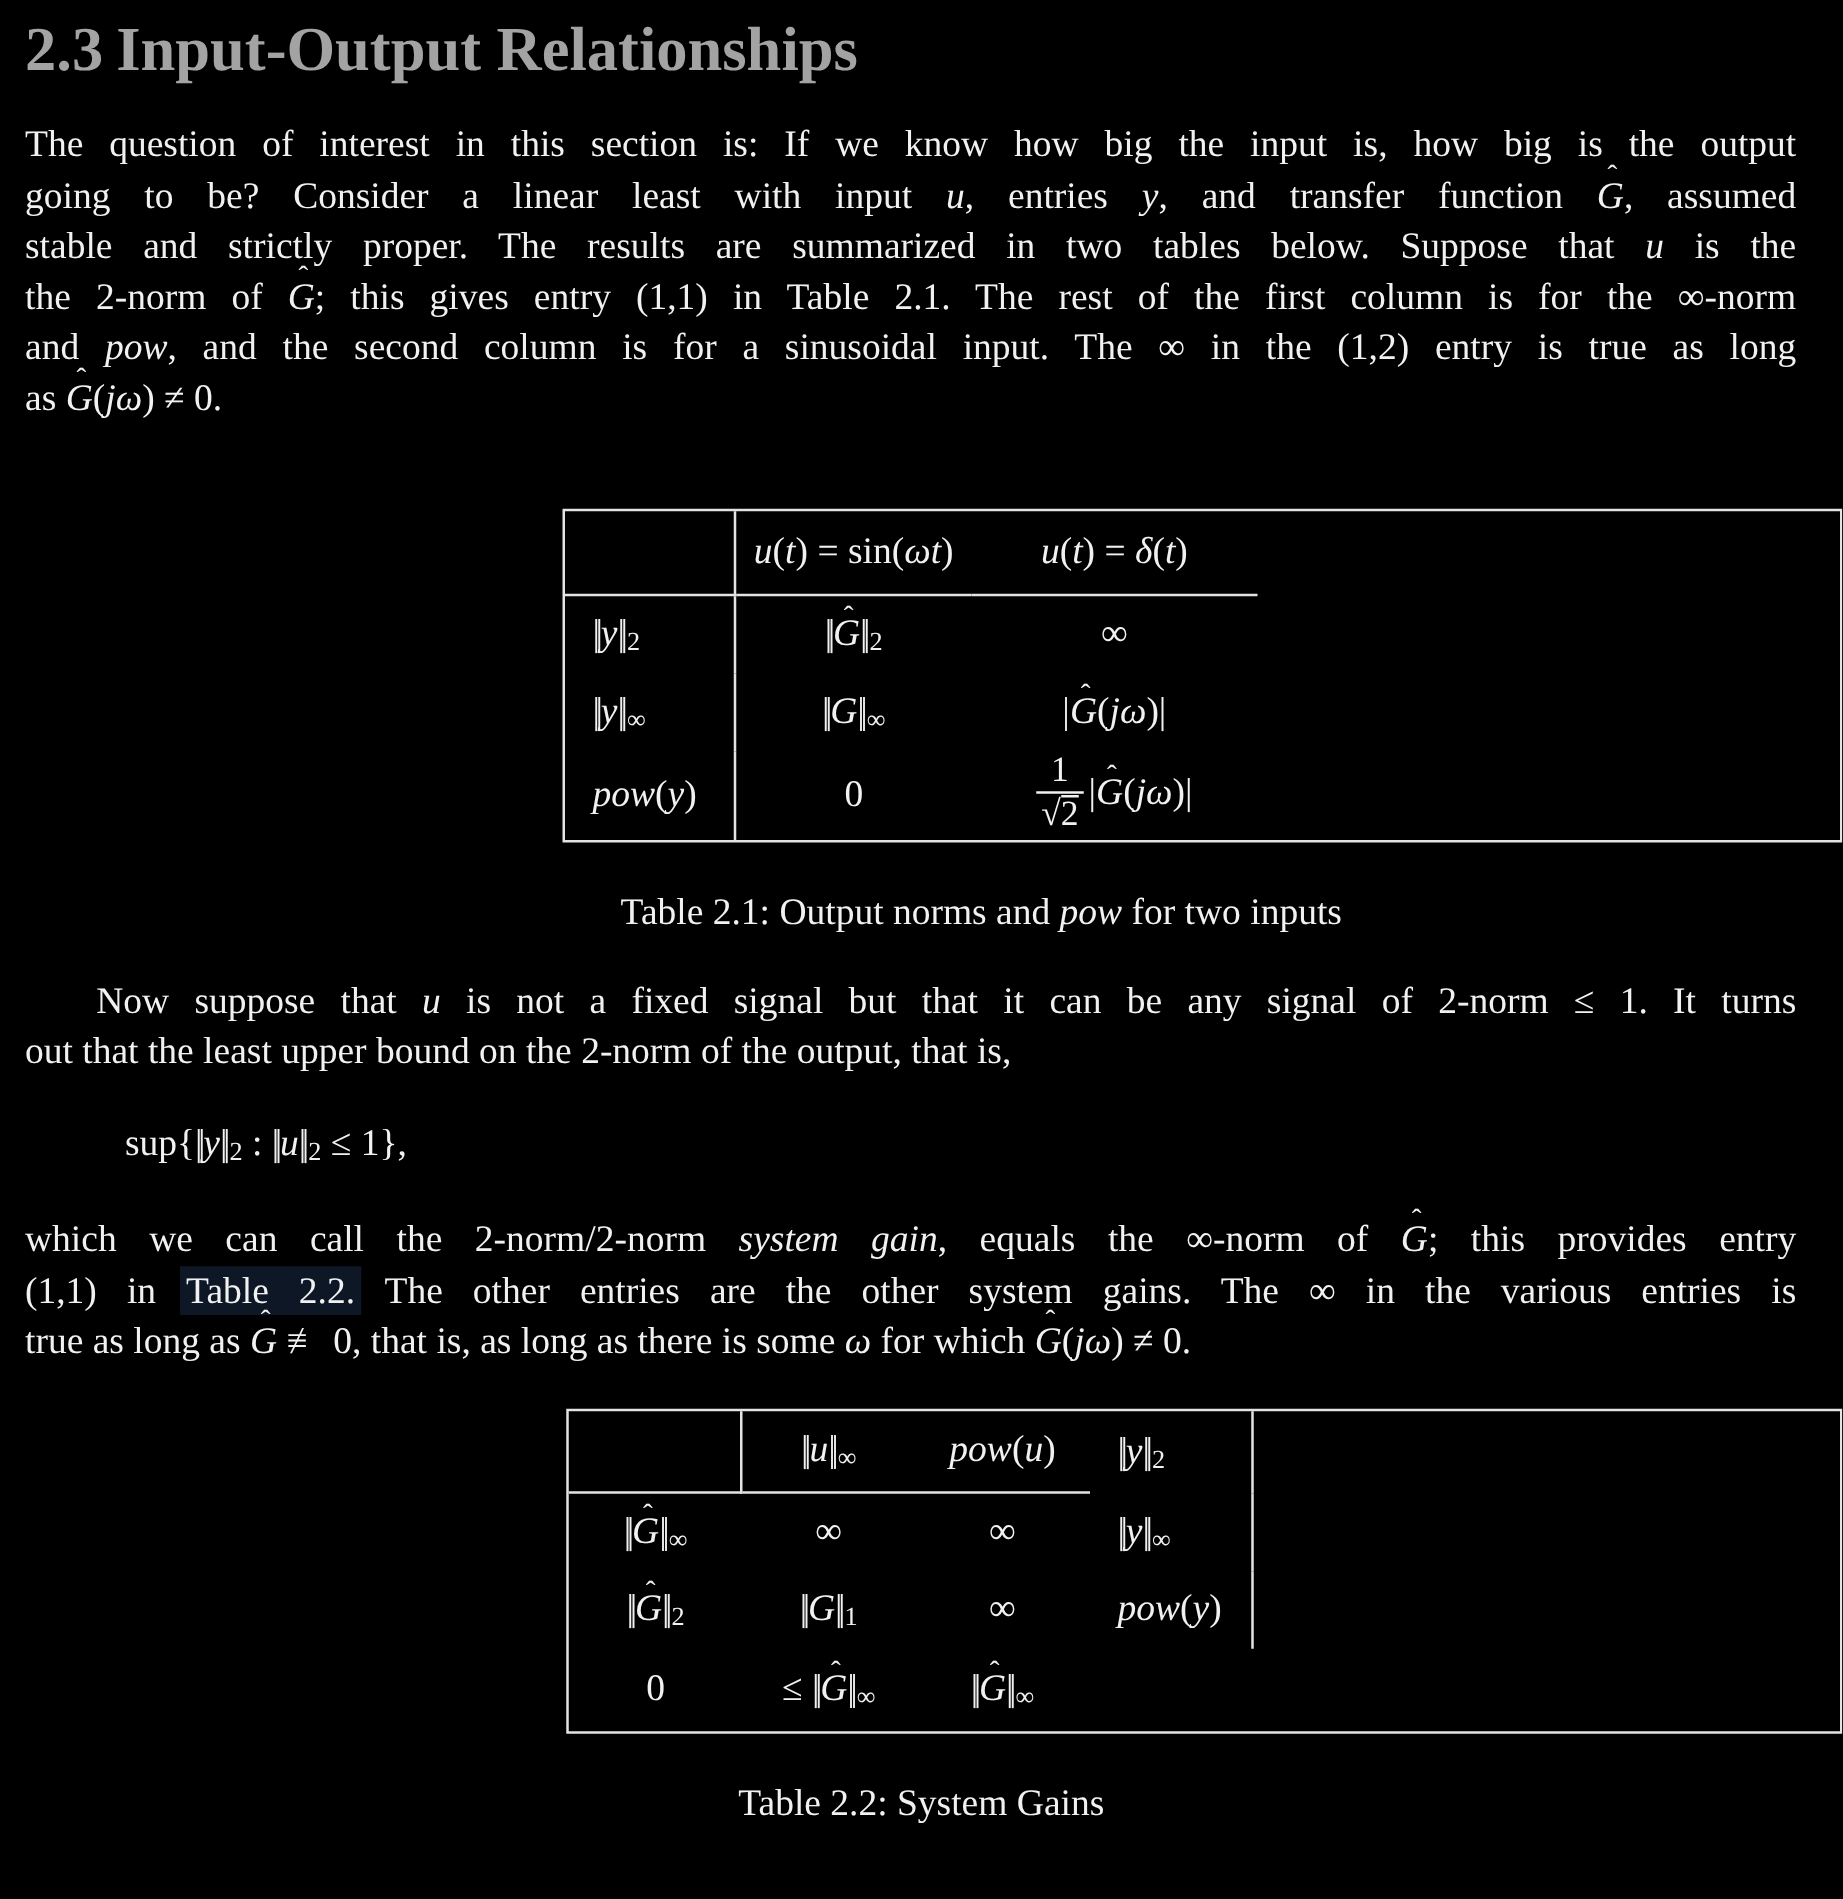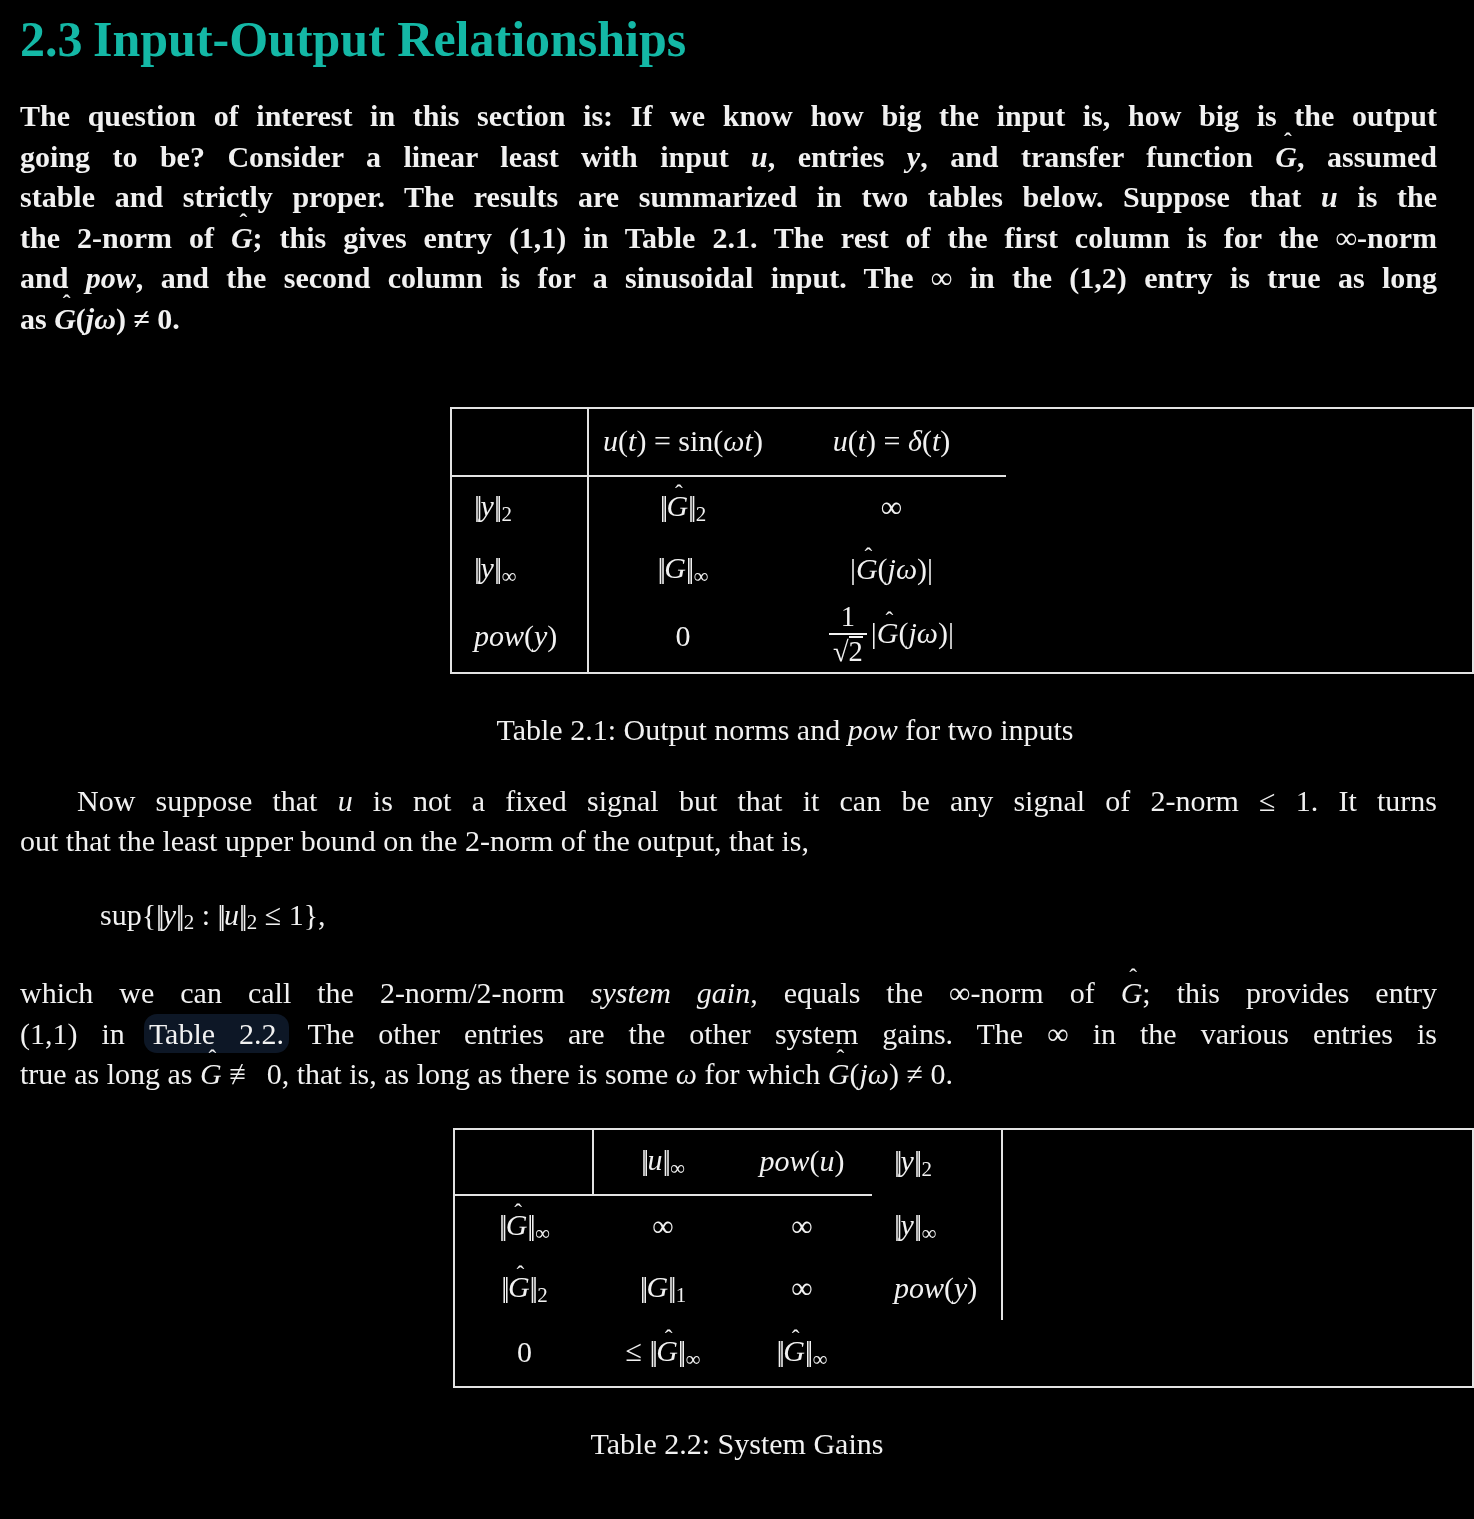--- a/index.html
+++ b/index.html
@@ -11,47 +11,47 @@
     color:#f1f1f1;
     font-family:"Liberation Serif","DejaVu Serif","DejaVu Sans",serif;
     font-size:30px;
     overflow:hidden;
   }
   .heading{
     margin:12px 0 0 20px;
     font-weight:bold;
     font-size:50px;
     line-height:54px;
-    color:#14b8a6;
+    color:#a3a3a3;
     white-space:nowrap;
   }
   .heading .secnum{display:inline-block;min-width:73px;}
   .textblock{
     margin-left:20px;
     width:1417px;
   }
-  .p1{margin-top:30px;font-weight:bold;}
+  .p1{margin-top:30px;}
   .p2{margin-top:31px;}
   .p3{margin-top:30px;}
   .tline{
     line-height:40.6px;
     text-align:justify;
     text-align-last:justify;
   }
   .tline.last{text-align-last:left;}
   .tline.ind{text-indent:57px;}
   .eq{
     margin:33px 0 0 100px;
     line-height:40.6px;
   }
   .it{font-style:italic;}
   .sb{font-size:0.7em;vertical-align:-0.22em;margin-left:1px;}
   .nm{letter-spacing:-0.12em;margin-right:0.06em;}
   .ol{display:inline-block;border-top:2px solid #f1f1f1;line-height:1;}
-  .hl{background:#0d1726;padding:3px 5px;margin:-3px -5px;border-radius:13px;}
+  .hl{background:#0d1726;padding:3px 5px;margin:-3px -5px;}
   .hat{position:relative;display:inline-block;font-style:italic;}
   .hat .hm{
     position:absolute;left:50%;top:-0.30em;transform:translateX(-28%);
     font-style:normal;font-size:0.78em;line-height:1;
   }
   .frac{
     display:inline-flex;flex-direction:column;align-items:center;
     vertical-align:middle;margin-right:4px;position:relative;top:-0.05em;
   }
   .frac .fnum{display:block;line-height:1.12;padding:0 4px;font-size:0.95em;}

